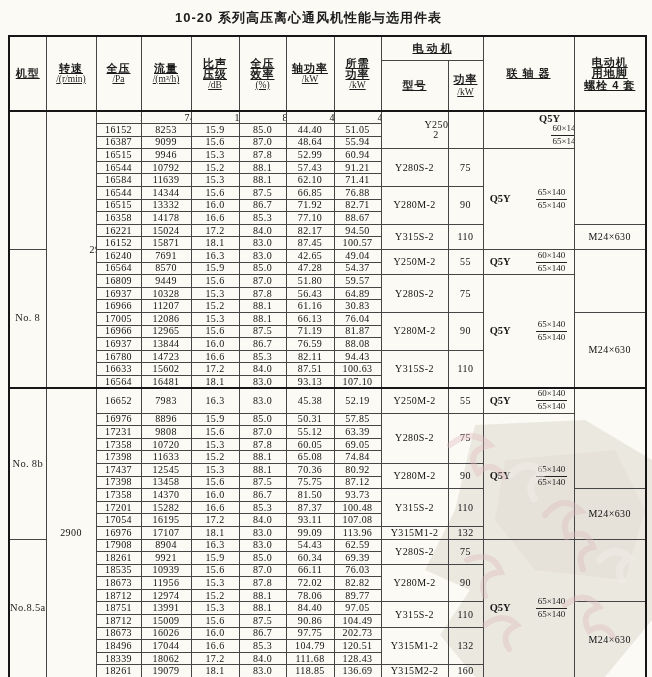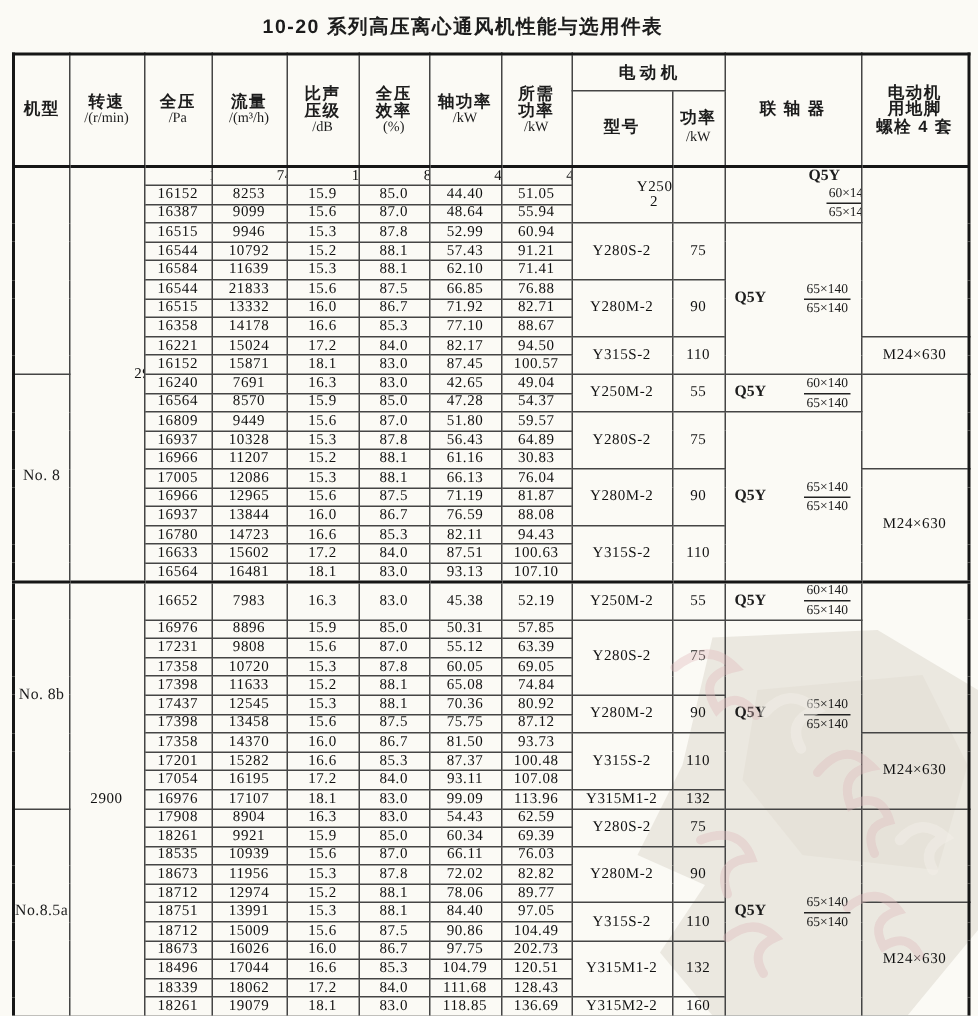--- a/index.html
+++ b/index.html
@@ -34,21 +34,21 @@
     border-collapse:collapse;border:2px solid #161616;
     background:transparent;
   }
   td,th{
     border:1px solid #454545;padding:0;margin:0;
     text-align:center;vertical-align:middle;overflow:hidden;
     background:transparent;font-weight:normal;
   }
   thead tr.h1{height:24px;}
   thead tr.h2{height:51px;}
-  th{font-size:11px;font-weight:bold;}
+  th{font-size:11px;font-weight:bold;text-decoration:underline;}
   .hwrap{
     height:100%;box-sizing:border-box;display:flex;flex-direction:column;
     justify-content:space-between;align-items:center;padding:5px 0 4px 0;
   }
   .hwrap.center{justify-content:flex-end;gap:3px;}
   .hl{font-size:11px;font-weight:bold;letter-spacing:1px;line-height:1.05;}
   .hu{font-size:9.5px;font-weight:normal;letter-spacing:0;
       font-family:"Liberation Serif",serif;line-height:1;}
   tbody tr{height:12.6px;}
   tbody tr.tall{height:25px;}
@@ -228,21 +228,21 @@
         <tr>
           <td class="num">16584</td>
           <td class="num">11639</td>
           <td class="num">15.3</td>
           <td class="num">88.1</td>
           <td class="num">62.10</td>
           <td class="num">71.41</td>
         </tr>
         <tr>
           <td class="num">16544</td>
-          <td class="num">21833</td>
+          <td class="num">14344</td>
           <td class="num">15.6</td>
           <td class="num">87.5</td>
           <td class="num">66.85</td>
           <td class="num">76.88</td>
           <td rowspan="3" class="num">Y280M-2</td>
           <td rowspan="3" class="num">90</td>
         </tr>
         <tr>
           <td class="num">16515</td>
           <td class="num">13332</td>

